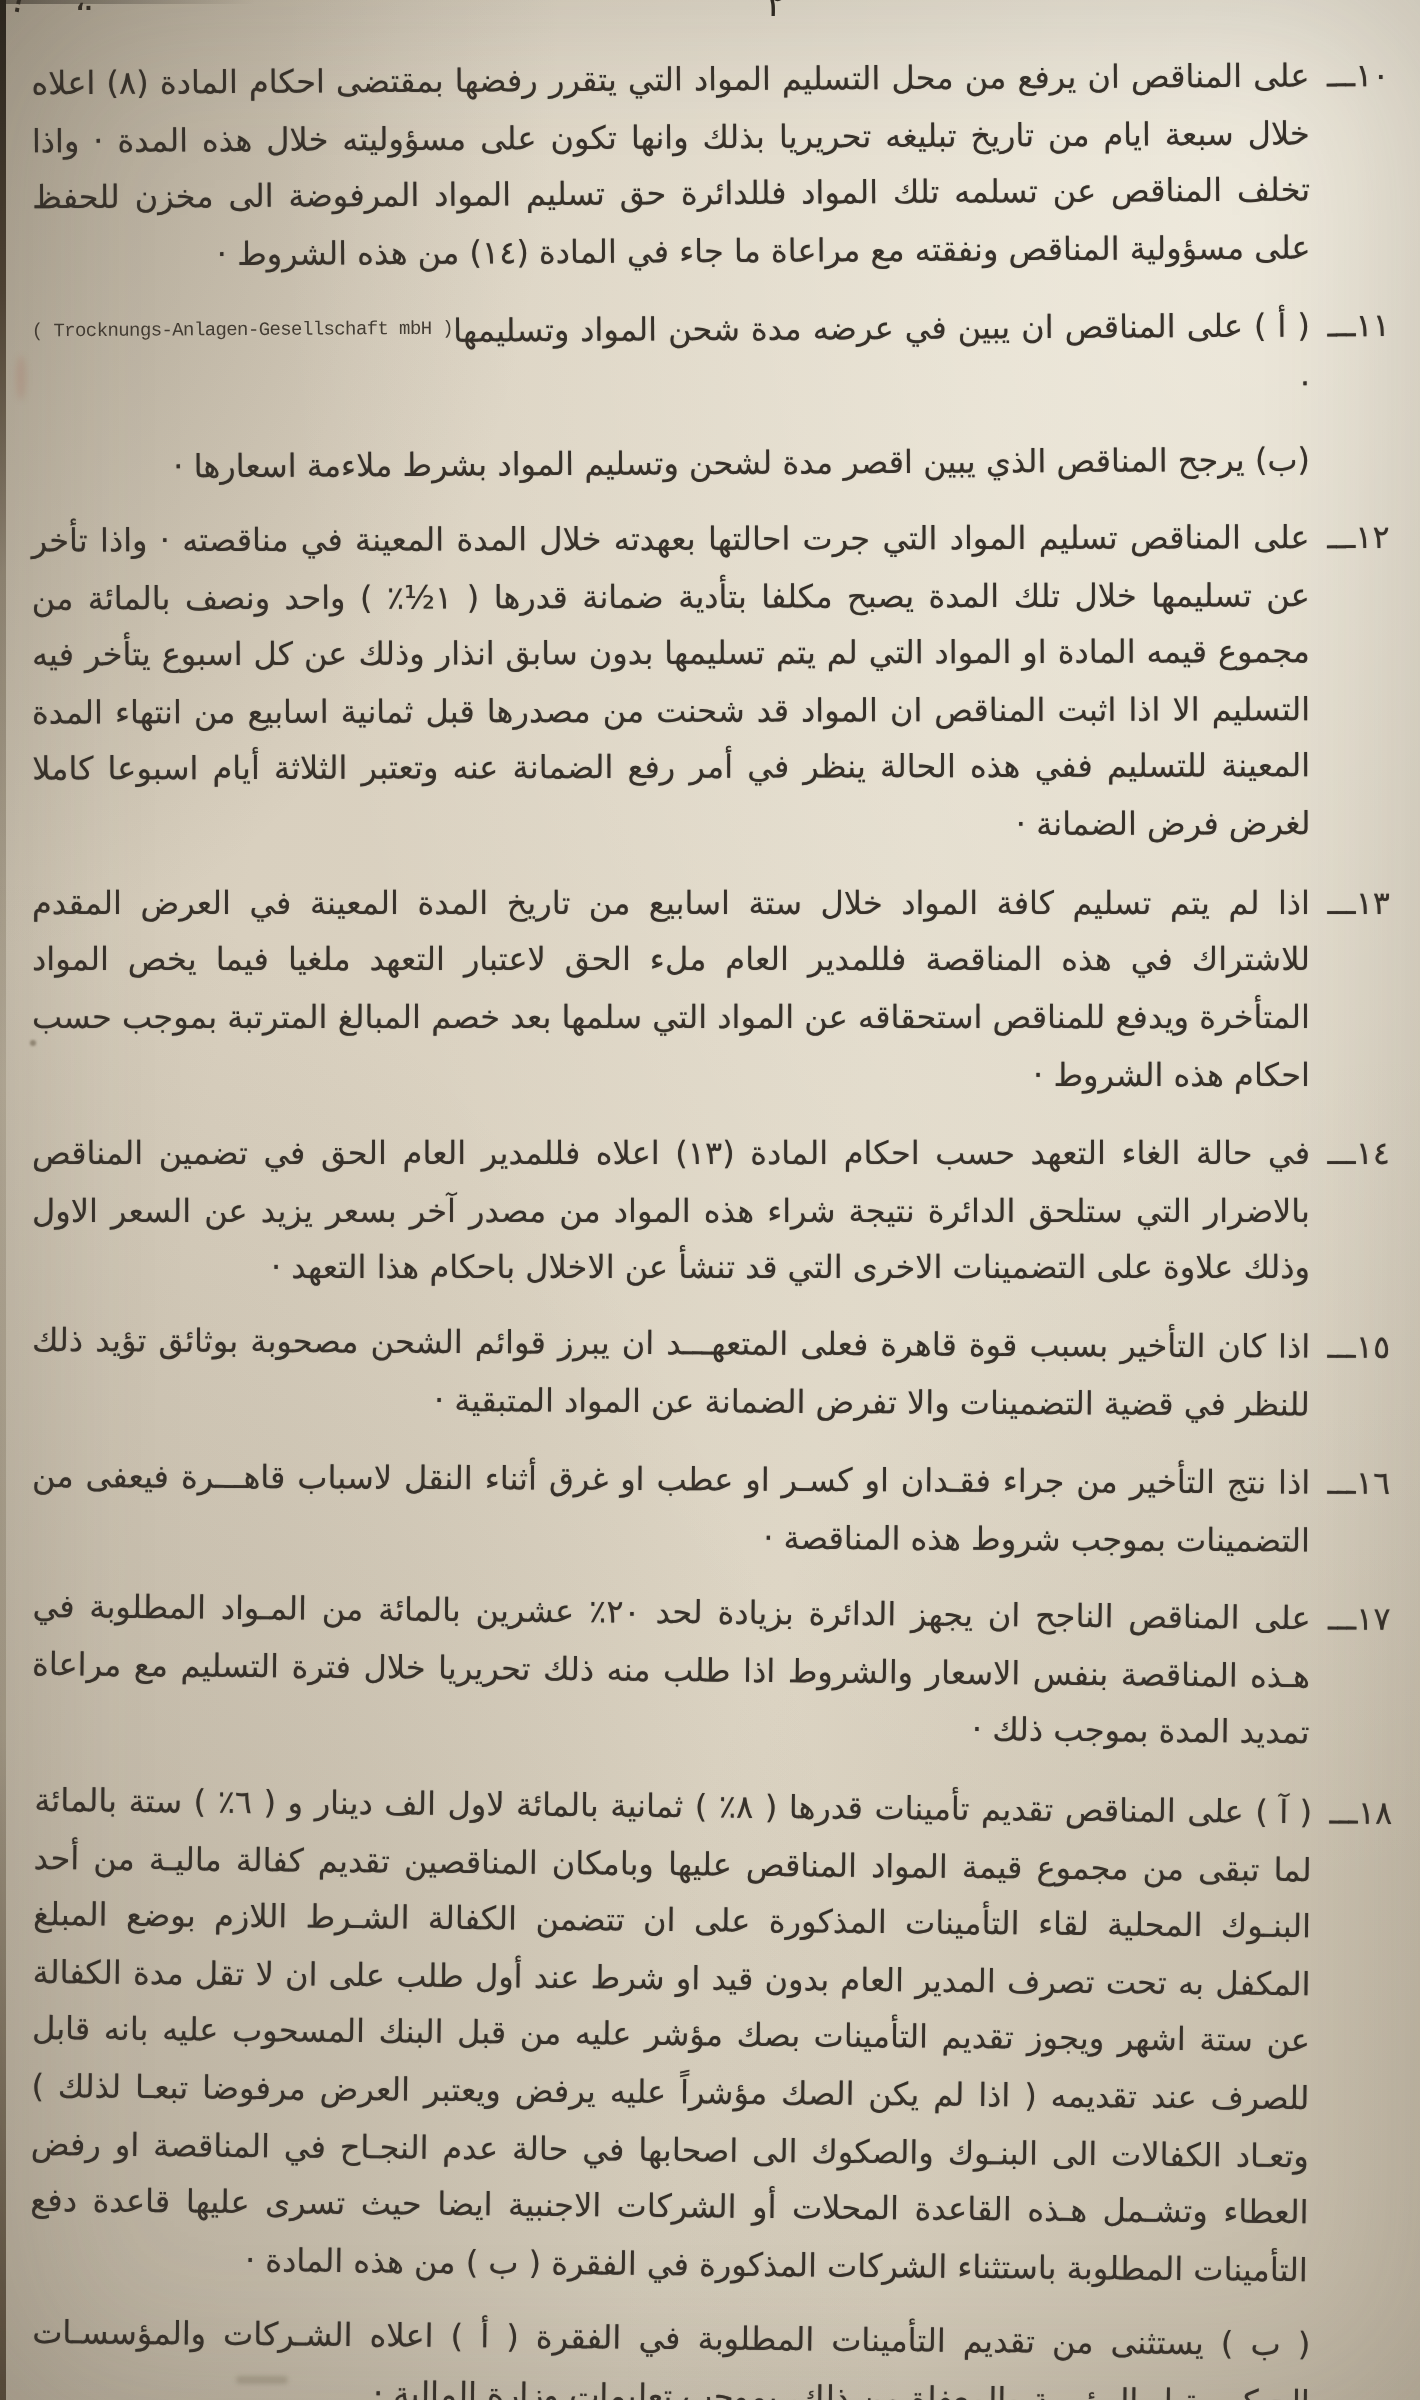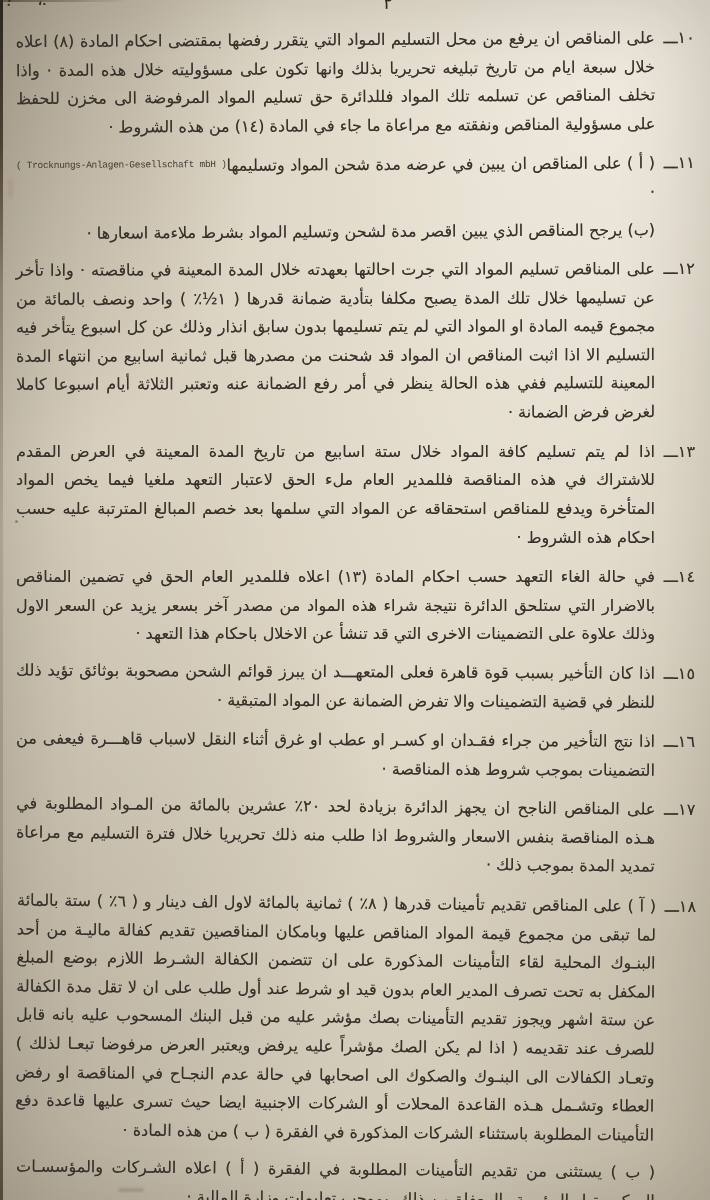--- a/index.html
+++ b/index.html
@@ -97,21 +97,21 @@
     <span class="text">(ب) يرجح المناقص الذي يبين اقصر مدة لشحن وتسليم المواد بشرط ملاءمة اسعارها ·</span>
   </div>
 
   <div class="clause">
     <span class="num">١٢ـــ</span>
     <span class="text">على المناقص تسليم المواد التي جرت احالتها بعهدته خلال المدة المعينة في مناقصته · واذا تأخر عن تسليمها خلال تلك المدة يصبح مكلفا بتأدية ضمانة قدرها ( ١½٪ ) واحد ونصف بالمائة من مجموع قيمه المادة او المواد التي لم يتم تسليمها بدون سابق انذار وذلك عن كل اسبوع يتأخر فيه التسليم الا اذا اثبت المناقص ان المواد قد شحنت من مصدرها قبل ثمانية اسابيع من انتهاء المدة المعينة للتسليم ففي هذه الحالة ينظر في أمر رفع الضمانة عنه وتعتبر الثلاثة أيام اسبوعا كاملا لغرض فرض الضمانة ·</span>
   </div>
 
   <div class="clause">
     <span class="num">١٣ـــ</span>
-    <span class="text">اذا لم يتم تسليم كافة المواد خلال ستة اسابيع من تاريخ المدة المعينة في العرض المقدم للاشتراك في هذه المناقصة فللمدير العام ملء الحق لاعتبار التعهد ملغيا فيما يخص المواد المتأخرة ويدفع للمناقص استحقاقه عن المواد التي سلمها بعد خصم المبالغ المترتبة عليه حسب احكام هذه الشروط ·</span>
+    <span class="text">اذا لم يتم تسليم كافة المواد خلال ستة اسابيع من تاريخ المدة المعينة في العرض المقدم للاشتراك في هذه المناقصة فللمدير العام ملء الحق لاعتبار التعهد ملغيا فيما يخص المواد المتأخرة ويدفع للمناقص استحقاقه عن المواد التي سلمها بعد خصم المبالغ المترتبة بموجب حسب احكام هذه الشروط ·</span>
   </div>
 
   <div class="clause">
     <span class="num">١٤ـــ</span>
     <span class="text">في حالة الغاء التعهد حسب احكام المادة (١٣) اعلاه فللمدير العام الحق في تضمين المناقص بالاضرار التي ستلحق الدائرة نتيجة شراء هذه المواد من مصدر آخر بسعر يزيد عن السعر الاول وذلك علاوة على التضمينات الاخرى التي قد تنشأ عن الاخلال باحكام هذا التعهد ·</span>
   </div>
 
   <div class="clause">
     <span class="num">١٥ـــ</span>
     <span class="text">اذا كان التأخير بسبب قوة قاهرة فعلى المتعهـــد ان يبرز قوائم الشحن مصحوبة بوثائق تؤيد ذلك للنظر في قضية التضمينات والا تفرض الضمانة عن المواد المتبقية ·</span>

